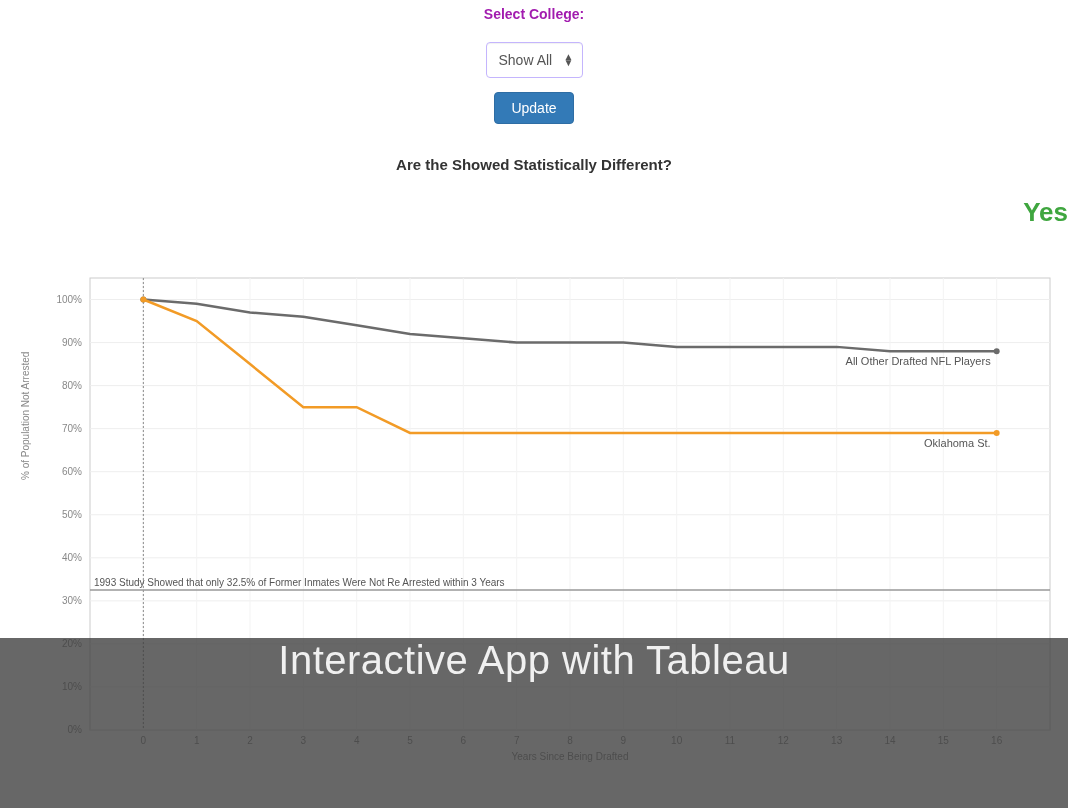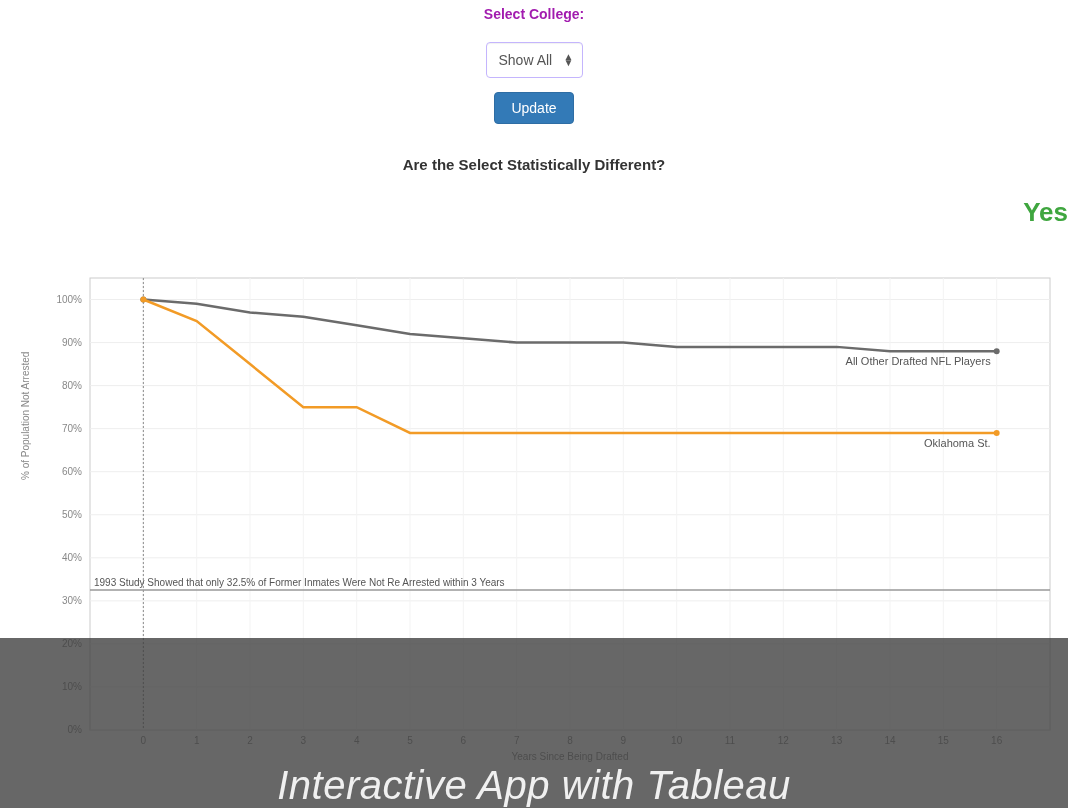--- a/index.html
+++ b/index.html
@@ -95,24 +95,23 @@
     white-space: nowrap;
   }
   .overlay-banner {
     position: absolute;
     left: 0;
     right: 0;
     bottom: 0;
     height: 170px;
     background: rgba(60,60,60,0.78);
     display: flex;
-    align-items: flex-end;
+    align-items: flex-start;
     justify-content: center;
     pointer-events: none;
-    font-style: italic;
   }
   .overlay-banner .txt {
     color: #f0f0f0;
     font-size: 40px;
     font-weight: 300;
     letter-spacing: 0.5px;
   }
   svg { display: block; }
 </style>
 </head>
@@ -124,21 +123,21 @@
     <select class="college">
       <option>Show All</option>
     </select>
     <div class="arrows">▲<br>▼</div>
   </div>
   <div>
     <button class="btn-update">Update</button>
   </div>
 </div>
 
-<div class="question">Are the Select Statistically Different?</div>
+<div class="question">Are the Showed Statistically Different?</div>
 <div class="answer">Yes</div>
 
 <div class="chart-area">
   <div class="y-axis-title">% of Population Not Arrested</div>
   <svg id="chart-svg" width="1030" height="500">
       <rect x="60" y="8" width="960" height="452" fill="none" stroke="#ccc" stroke-width="1"></rect>
       <line x1="60" y1="460" x2="1020" y2="460" stroke="#eee" stroke-width="1"></line>
       <text x="52" y="463" text-anchor="end" font-size="10" fill="#888">0%</text>
       <line x1="60" y1="416.95238095238096" x2="1020" y2="416.95238095238096" stroke="#eee" stroke-width="1"></line>
       <text x="52" y="419.95238095238096" text-anchor="end" font-size="10" fill="#888">10%</text>

